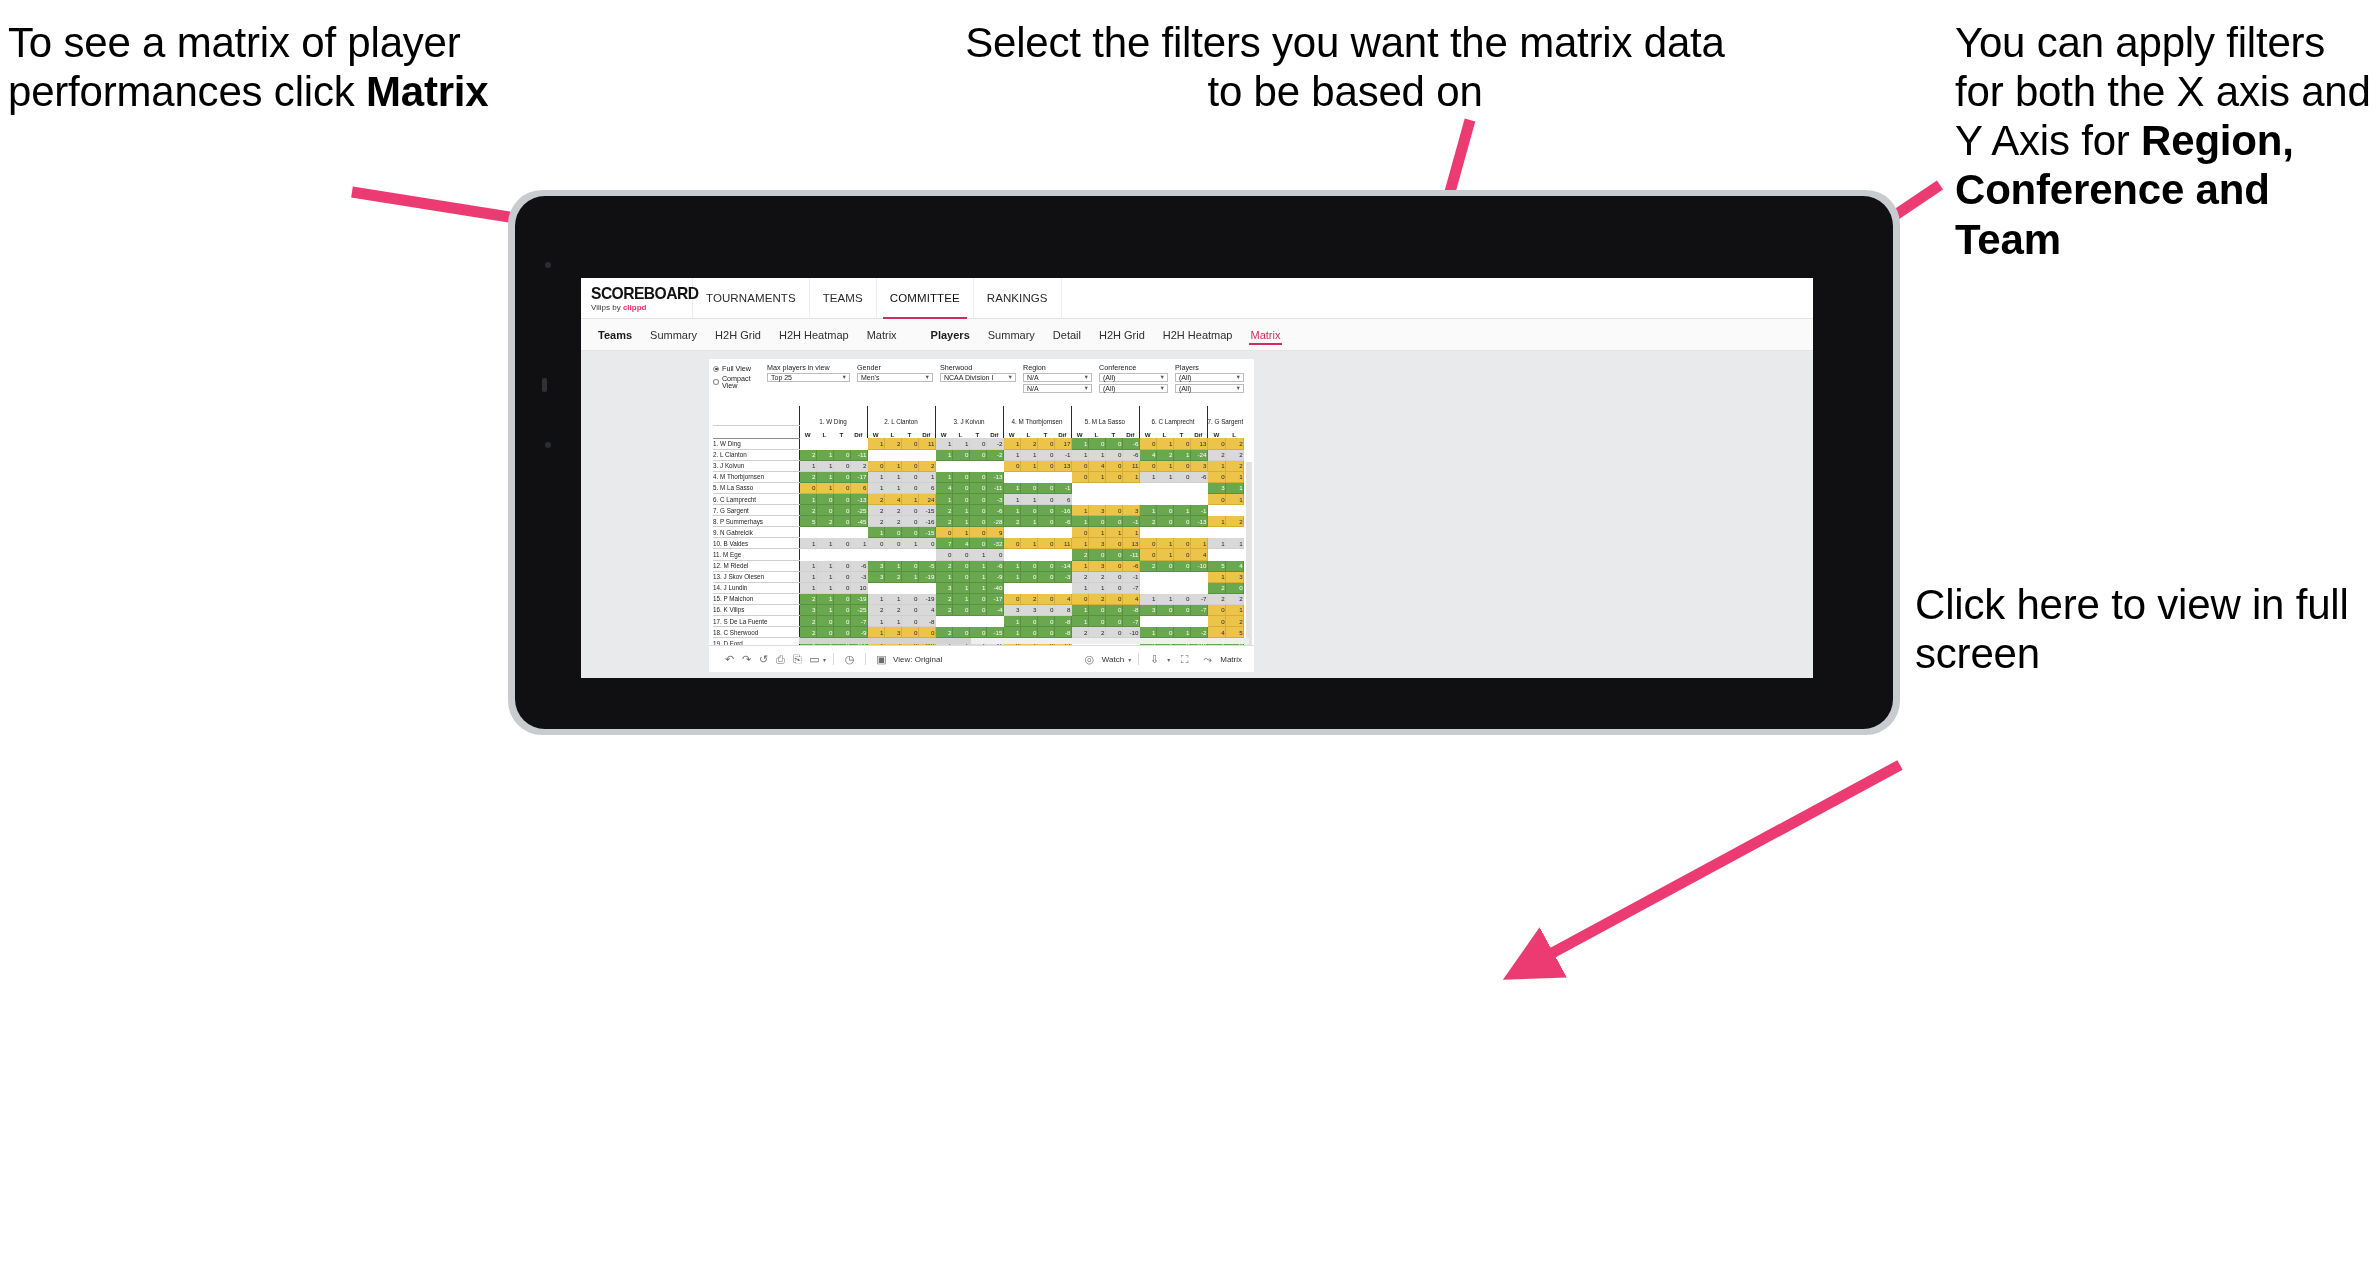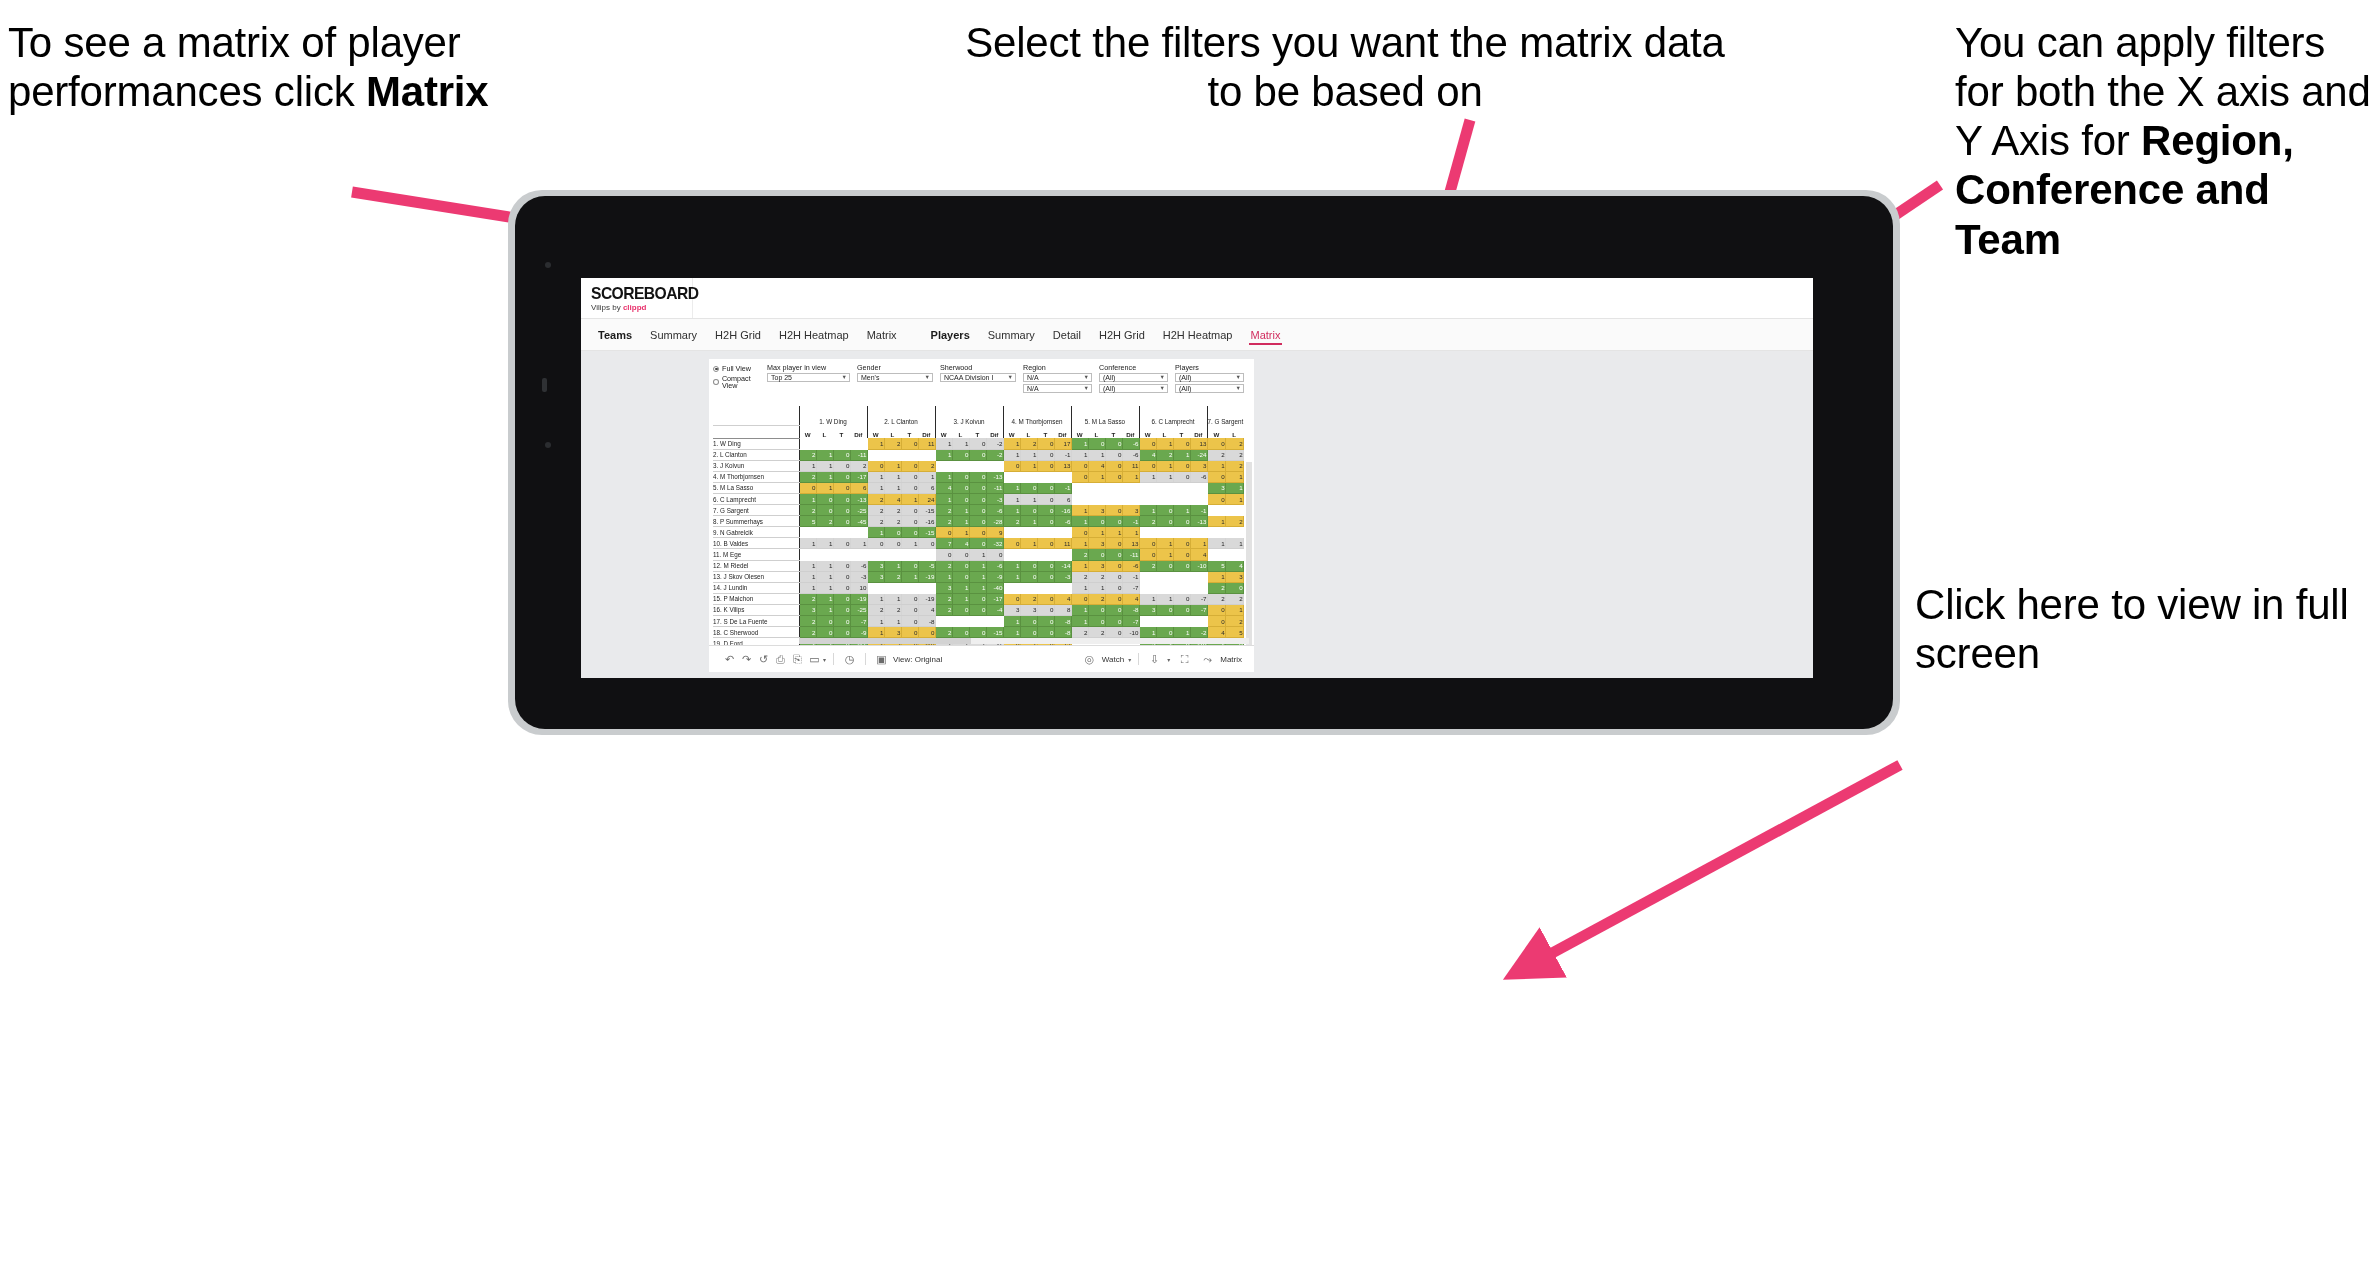--- a/index.html
+++ b/index.html
@@ -236,20 +236,26 @@
   <div class="btn-side" style="top:188px;"></div>
   <div class="cam" style="top:252px;"></div>
 
   <div class="tab-screen">
 
     <div class="appbar">
       <div class="brand">
         <div class="brand-word">SCOREBOARD</div>
         <div class="brand-sub"><span style="color:#3a3a3a;font-weight:400">Vilips by </span><span>clippd</span></div>
       </div>
+      <nav class="topnav">
+        <a href="#">TOURNAMENTS</a>
+        <a href="#">TEAMS</a>
+        <a href="#" class="active">COMMITTEE</a>
+        <a href="#">RANKINGS</a>
+      </nav>
     </div>
 
     <div class="subbar">
       <div class="subgroup">
         <span class="ghead">Teams</span>
         <span class="sitem">Summary</span>
         <span class="sitem">H2H Grid</span>
         <span class="sitem">H2H Heatmap</span>
         <span class="sitem">Matrix</span>
       </div>
@@ -272,21 +278,21 @@
               <span class="dot"></span>
               <span>Full View</span>
             </div>
             <div class="radio">
               <span class="dot"></span>
               <span>Compact View</span>
             </div>
           </div>
 
           <div class="fcol" style="width:83px">
-            <div class="flab">Max player in view</div>
+            <div class="flab">Max players in view</div>
             <div class="sel">
               <span>Top 25</span>
               <span class="car">▼</span>
             </div>
           </div>
 
           <div class="fcol" style="width:76px">
             <div class="flab">Gender</div>
             <div class="sel">
               <span>Men's</span>

